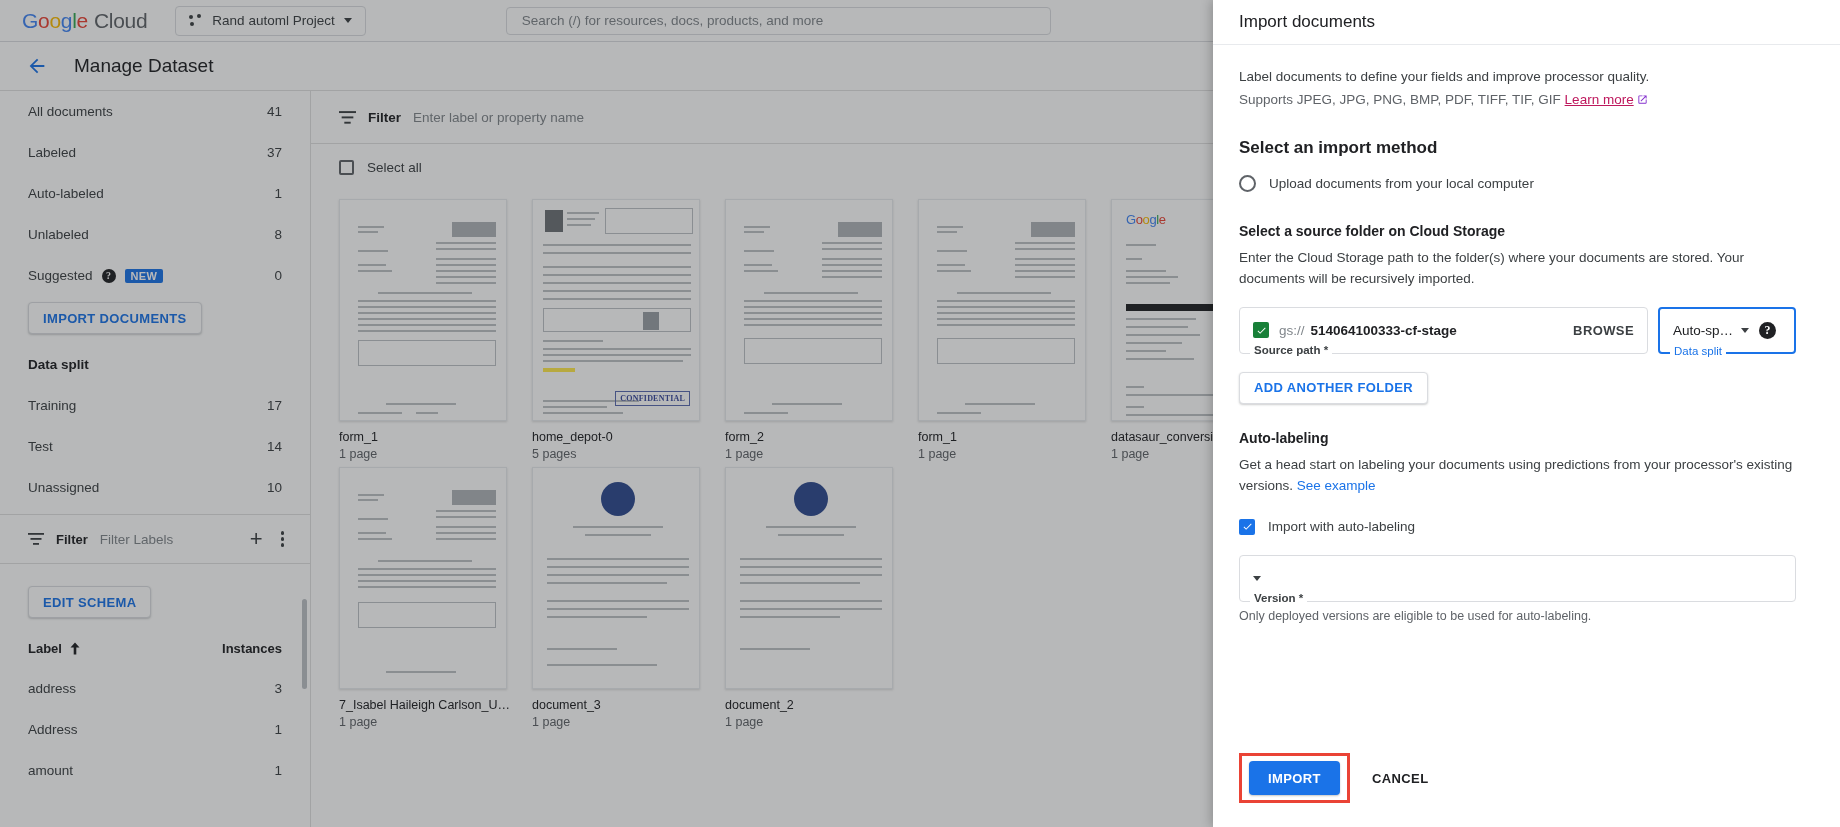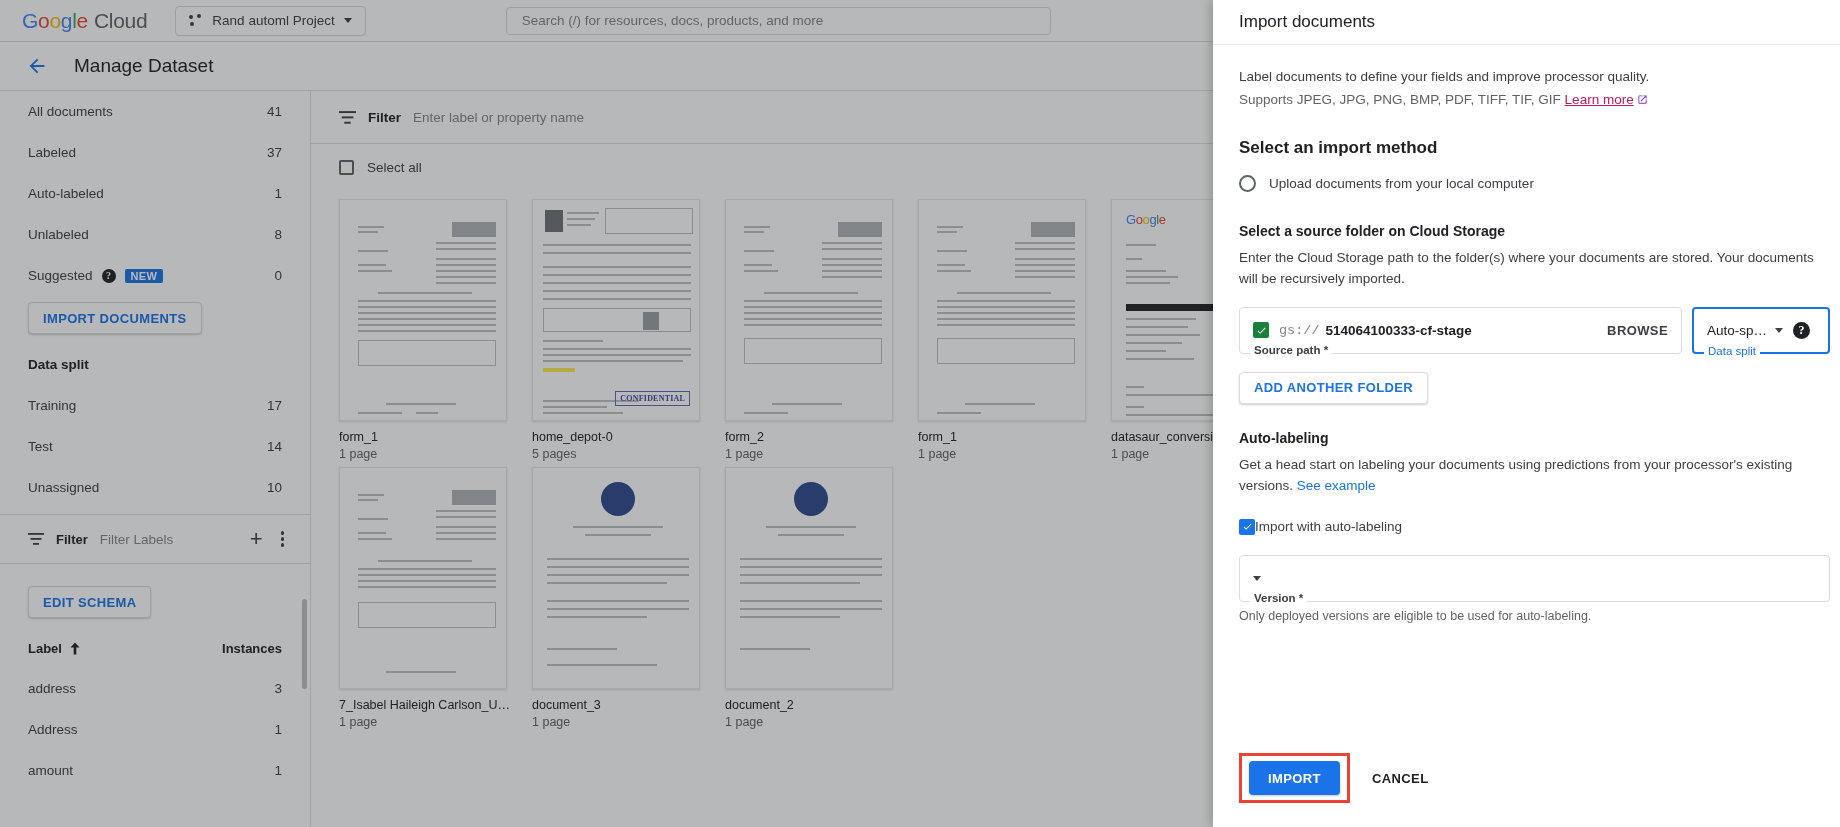--- a/index.html
+++ b/index.html
@@ -154,21 +154,21 @@
   .panel {
     position:absolute; top:0; right:0; width: 627px; height: 827px;
     background:#fff; z-index: 100; display:flex; flex-direction:column;
     box-shadow: -2px 0 10px rgba(0,0,0,.22);
   }
   .panel-hdr {
     height: 45px; display:flex; align-items:center; padding: 0 0 0 26px;
     border-bottom:1px solid #e8eaed; flex:none;
   }
   .panel-hdr h2 { font-size:17px; font-weight:400; color:#202124; }
-  .panel-body { flex:1; overflow:hidden; padding: 22px 10px 0 26px; }
+  .panel-body { flex:1; overflow:hidden; padding: 22px 44px 0 26px; }
 
   .p-desc { font-size:13.5px; color:#3c4043; line-height:1.55; }
   .p-sub { font-size:13.5px; color:#5f6368; line-height:1.55; margin-top:2px;}
   .lnk-purple { color:#be185d; text-decoration:underline; }
   .lnk-blue { color:#1a73e8; text-decoration:none; }
   .ext-ic { display:inline-block; width:11px; height:11px; vertical-align:-1px; margin-left:3px;}
 
   h3.sec { font-size:17px; font-weight:700; color:#202124; margin: 27px 0 12px; }
   h4.sec { font-size:14px; font-weight:700; color:#202124; margin: 26px 0 9px; }
 
@@ -186,34 +186,34 @@
   }
   .outfield > .flegend {
     position:absolute; top:-8px; left:10px; background:#fff; padding:0 4px;
     font-size:11.5px; font-weight:700; color:#3c4043; white-space:nowrap;margin-top:44px;
   }
   .outfield.focused { border:2px solid #1a73e8; }
   .outfield.focused > .flegend { color:#1a73e8; font-weight:400; }
 
   .gs-check { width:16px;height:16px;background:#188038;border-radius:2px; flex:none;
     display:flex;align-items:center;justify-content:center; margin-right:10px; }
-  .gs-prefix { color:#80868b; font-size:13.5px; margin-right:6px;font-family:Liberation Mono, monospace; }
+  .gs-prefix { color:#80868b; font-size:13.5px; margin-right:6px; }
   .gs-val { color:#202124; font-size:13.5px; font-weight:600; flex:1; white-space:nowrap; overflow:hidden;}
   .browse-btn { color:#3c4043; font-size:13px; font-weight:600; letter-spacing:.4px; }
 
   .dsplit-val { font-size:13.5px; color:#202124; white-space:nowrap; }
   .help-circle {
     width:17px;height:17px;border-radius:50%;background:#202124;color:#fff;
     font-size:12px;font-weight:700;display:flex;align-items:center;justify-content:center;
     font-family:"Liberation Serif", serif; flex:none;
   }
 
   .addfolder { margin-top:18px; }
 
-  .cbrow { display:flex; align-items:center; margin-top:22px; font-size:13.5px; color:#3c4043; }
+  .cbrow { display:flex; align-items:center; gap:13px; margin-top:22px; font-size:13.5px; color:#3c4043; }
   .cbox-on { width:16px;height:16px;background:#1a73e8;border-radius:2px;flex:none;
     display:flex;align-items:center;justify-content:center; }
 
   .ver-field { margin-top:20px; height:47px; }
   .ver-val { flex:1; font-size:13.5px; color:#202124; white-space:nowrap; }
   .hint { font-size:12.5px; color:#5f6368; margin-top:7px; }
 
   .panel-footer { flex:none; padding: 0 26px 24px 26px; display:flex; align-items:center; gap:0; }
   .import-hl { border: 3px solid #ea4335; padding: 5px 7px; display:inline-flex; }
   .btn-primary {

